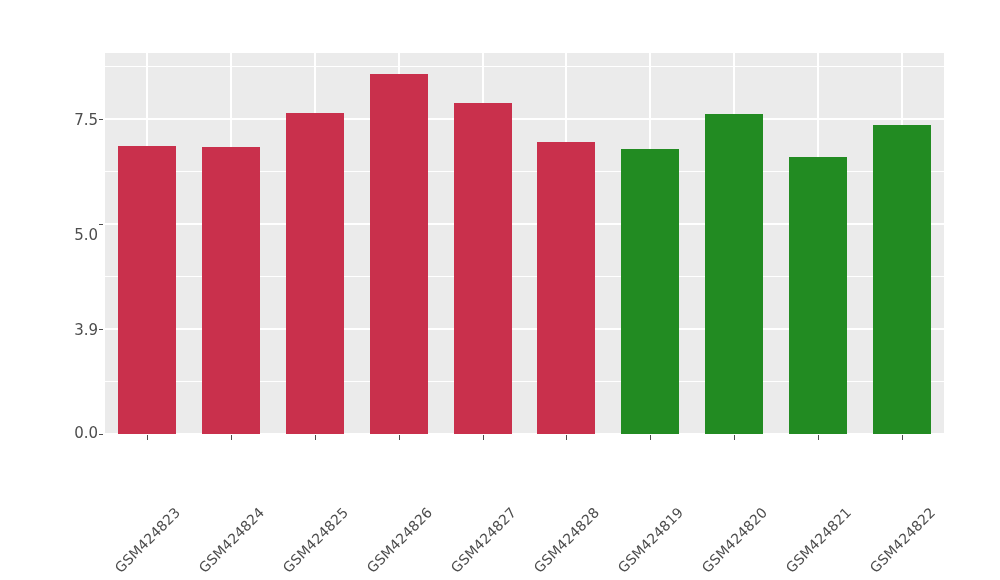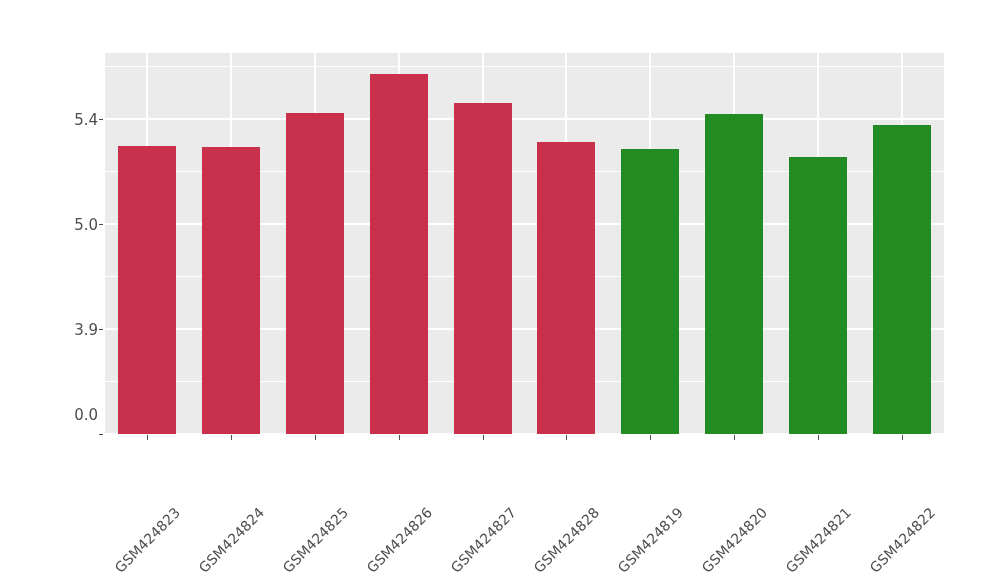--- a/index.html
+++ b/index.html
@@ -119,24 +119,24 @@
 </head>
 <body>
 
 <div id="chart-root">
 
   <div id="y-axis-title">
     
   </div>
 
   <div id="y-tick-labels">
-      <div class="y-tick-label" style="top: 414px;">0.0</div>
+      <div class="y-tick-label" style="top: 432px;">0.0</div>
       <div class="y-tick-label" style="top: 328.983px;">3.9</div>
-      <div class="y-tick-label" style="top: 224px;">5.0</div>
-      <div class="y-tick-label" style="top: 118.95px;">5.4</div>
+      <div class="y-tick-label" style="top: 234px;">5.0</div>
+      <div class="y-tick-label" style="top: 118.95px;">7.5</div>
     </div>
 
   <div id="plot-panel">
       <div class="grid-h minor" style="top: 328.492px;"></div>
       <div class="grid-h minor" style="top: 223.475px;"></div>
       <div class="grid-h minor" style="top: 118.459px;"></div>
       <div class="grid-h minor" style="top: 13.4421px;"></div>
       <div class="grid-h major" style="top: 380px;"></div>
       <div class="grid-h major" style="top: 274.983px;"></div>
       <div class="grid-h major" style="top: 169.967px;"></div>

